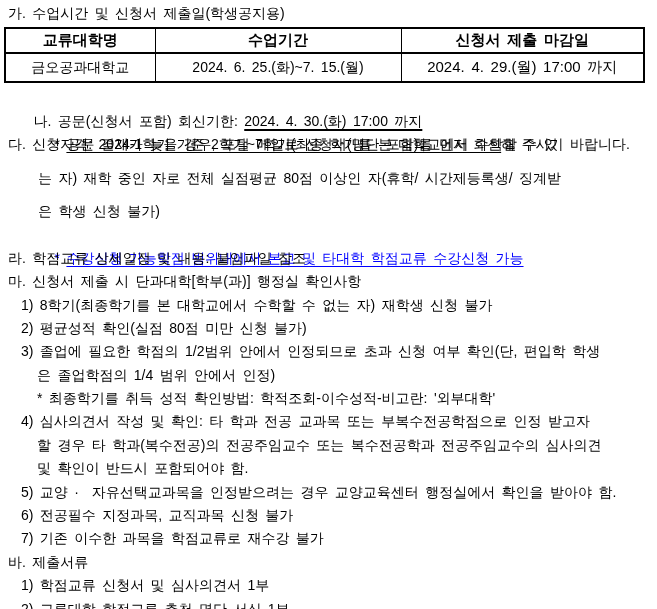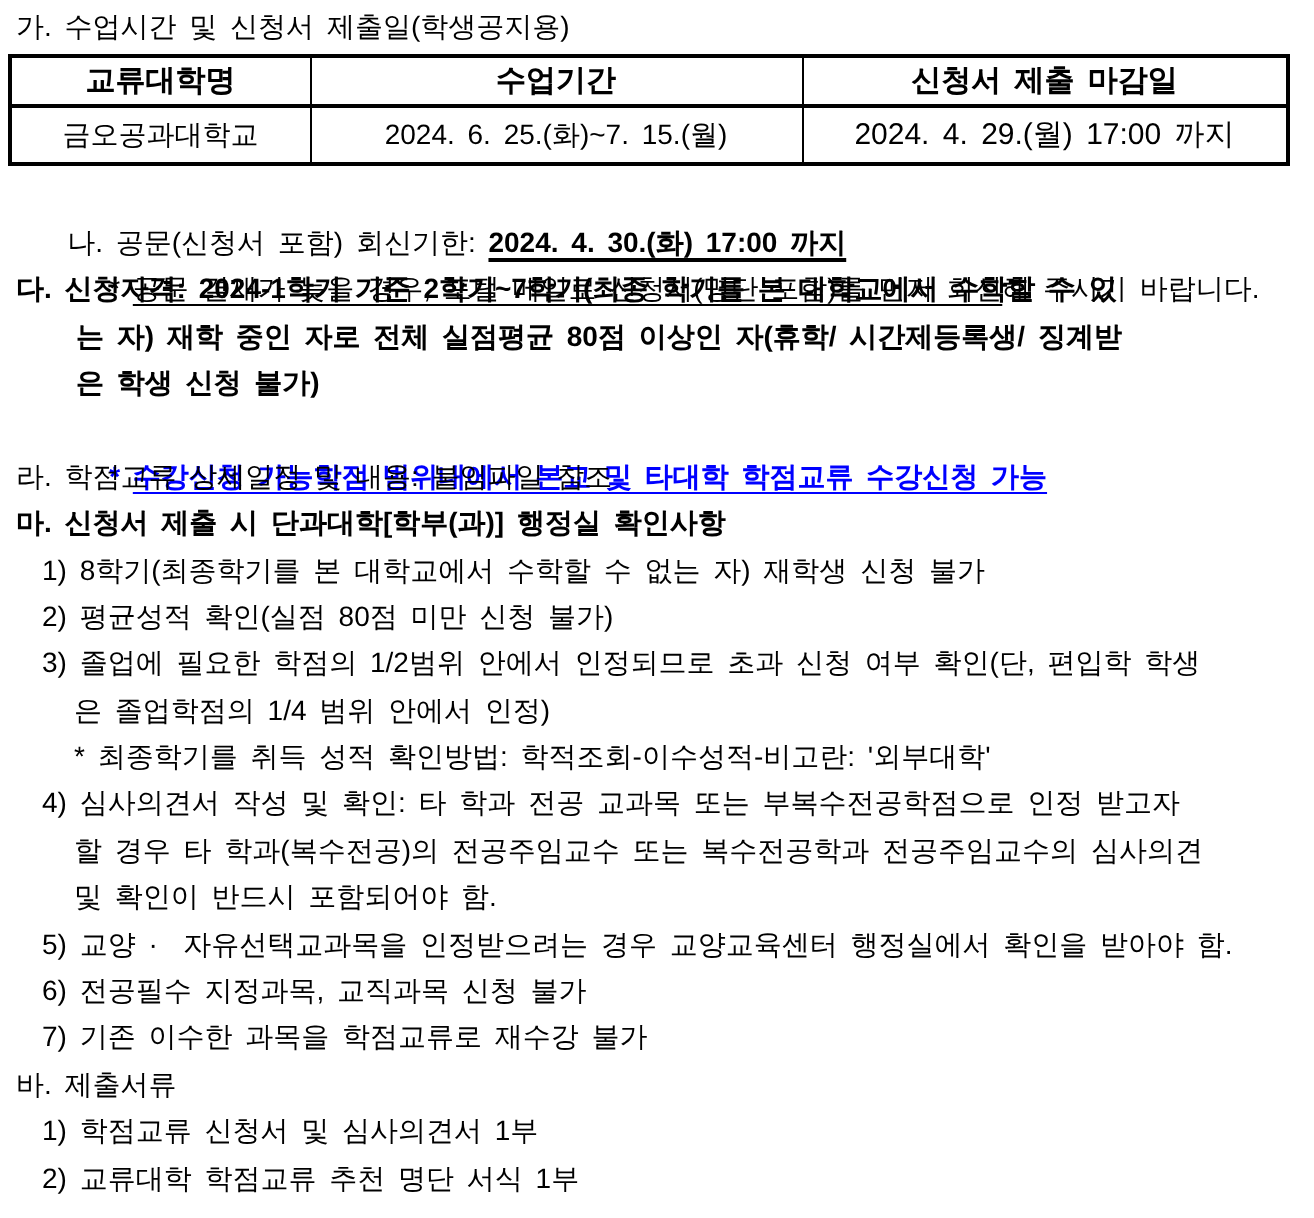--- a/index.html
+++ b/index.html
@@ -12,28 +12,28 @@
     font-size: 14px;
     word-spacing: 2.5px;
     overflow: hidden;
   }
   .doc { padding-top: 2px; }
   .line {
     height: 23.4px;
     line-height: 23.4px;
     white-space: pre;
   }
-  .b  { font-weight: bold; }
+  .b  { font-weight: normal; }
   .u  { text-decoration: underline; text-underline-offset: 3px; text-decoration-thickness: 1px; }
   .u2 { text-decoration: underline; text-underline-offset: 3px; text-decoration-thickness: 2px; }
   .blue { color: var(--link-blue, #0000ff); }
   
   .i0 { padding-left: 8px;  }   
   .i1 { padding-left: 29px; }   
-  .i2 { padding-left: 38px; }   
+  .i2 { padding-left: 38px; margin-top: 10px; }   
   .i3 { padding-left: 21px; }   
   .i4 { padding-left: 37px; }   
 
   table.sched {
     border-collapse: collapse;
     table-layout: fixed;
     width: 641px;
     margin: 2px 0 3px 4px;
     border: 2px solid var(--border-black, #000000);
   }

